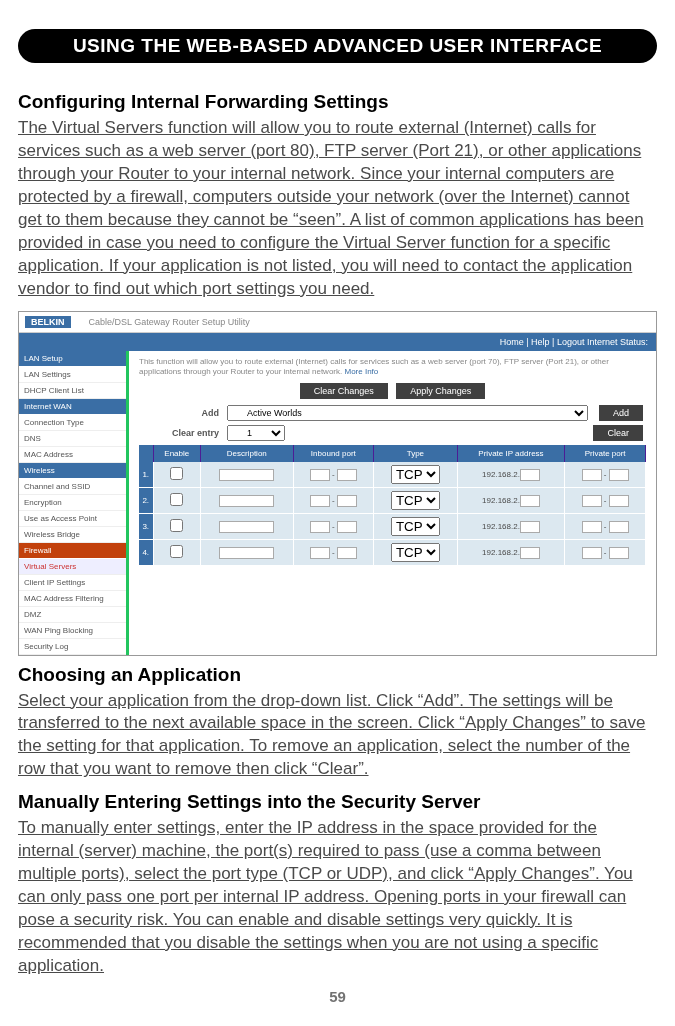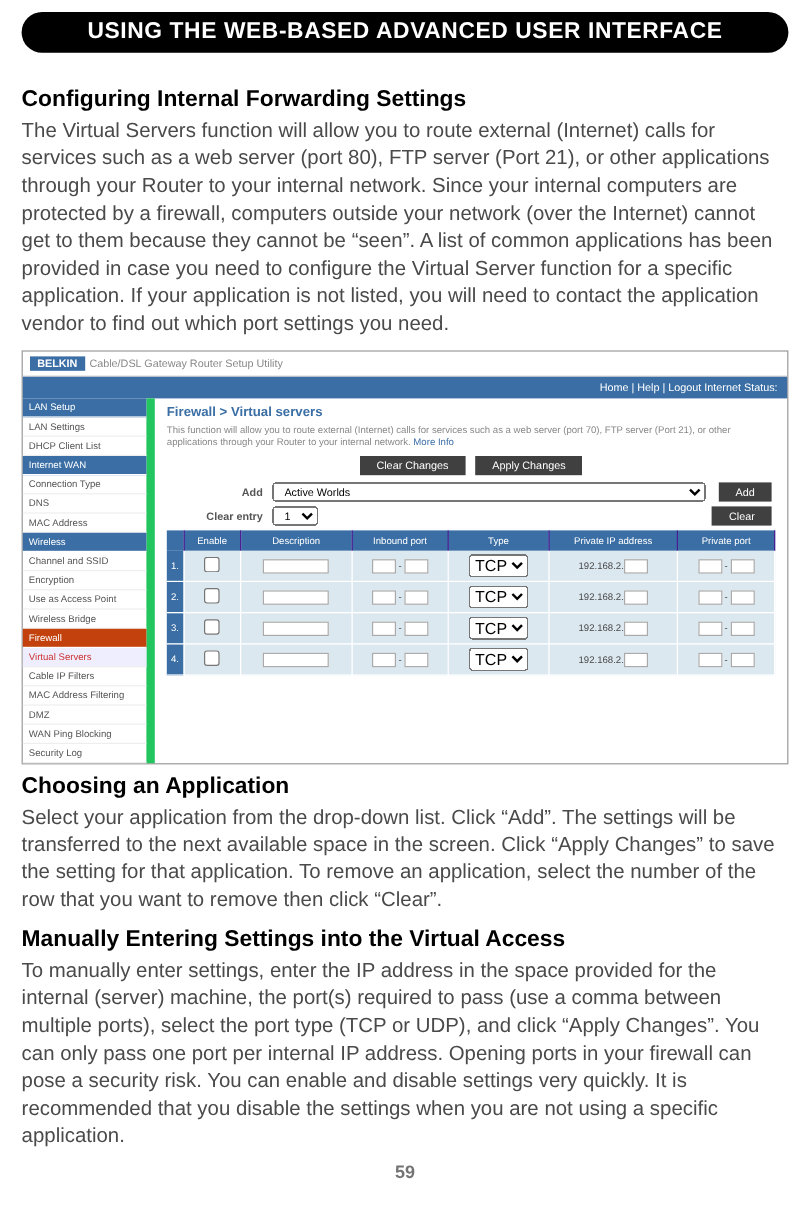--- a/index.html
+++ b/index.html
@@ -14,70 +14,72 @@
     background: #000;
     color: #fff;
     border-radius: 18px;
     text-align: center;
     padding: 6px 10px;
     font-size: 19px;
     letter-spacing: 0.5px;
     font-weight: 600;
     margin-bottom: 28px;
     font-stretch: condensed;
+    margin-top: 19px;
   }
   h2.section {
     color: #000;
     font-size: 19px;
     font-weight: 700;
     margin: 8px 0 4px 0;
   }
   p.body {
     font-size: 17px;
     line-height: 1.35;
     color: #4a4a4a;
     margin: 4px 0 10px 0;
+    text-decoration: underline;
   }
   .screenshot {
     border: 1px solid #999;
     margin: 6px 0 8px 0;
     font-size: 9px;
     background: #fff;
   }
   .ss-title {
     border-bottom: 1px solid #ccc;
     padding: 4px 6px;
     color: #888;
     display: flex;
     align-items: center;
-    gap: 4px;
+    gap: 18px;
   }
   .logo {
     background: #3a6ea5; color: #fff; padding: 1px 6px; font-weight: bold; font-size: 9px;
   }
   .ss-topbar {
     background: #3a6ea5; color: #fff; text-align: right; padding: 4px 8px; font-size: 9px;
   }
   .ss-main { display: flex; }
-  .ss-side { width: 110px; border-right: 7px solid #22c55e; font-size: 8px; }
+  .ss-side { width: 110px; border-right: 3px solid #22c55e; font-size: 8px; }
   .ss-side .hdr { background: #3a6ea5; color:#fff; padding:3px 5px; border-bottom:1px solid #fff; }
   .ss-side .item { padding:3px 5px; border-bottom:1px solid #eee; color:#555; }
   .ss-side .hdr.red { background:#c2410c; }
   .ss-side .item.sel { background:#eef; color:#c33; }
   .ss-content { flex:1; padding: 6px 10px; }
   .crumb { color:#3a6ea5; font-weight:bold; font-size:11px; margin-bottom:4px; }
   .desc { color:#888; font-size:8px; line-height:1.3; margin-bottom:6px; }
   .desc .more { color:#3a6ea5; }
   .btnrow { text-align:center; margin:6px 0; }
   .bluebtn {
     display:inline-block; background:#404040; color:#fff; padding:3px 14px; margin:0 3px; font-size:9px;
   }
   .ctrlrow { display:flex; align-items:center; gap:8px; margin:4px 0; font-size:9px; }
   .ctrlrow label { width:80px; text-align:right; font-weight:bold; color:#555; }
-  .ctrlrow select, .ctrlrow input[type=text] { font-size:9px; padding:1px 5px; }
+  .ctrlrow select, .ctrlrow input[type=text] { font-size:9px; padding:1px 15px; }
   .ctrlrow .sel-wide { flex:1; }
   table.vs {
     width:100%; border-collapse:collapse; font-size:8px; margin-top:4px;
   }
   table.vs th {
     background:#3a6ea5; color:#fff; padding:4px 3px; font-weight:normal; border-right:1px solid #4c1d95;
   }
   table.vs td {
     background:#dce8f0; padding:3px; border-right:1px solid #fff; border-bottom:1px solid #fff; text-align:center;
   }
@@ -108,28 +110,27 @@
         <div class="item">Connection Type</div>
         <div class="item">DNS</div>
         <div class="item">MAC Address</div>
         <div class="hdr">Wireless</div>
         <div class="item">Channel and SSID</div>
         <div class="item">Encryption</div>
         <div class="item">Use as Access Point</div>
         <div class="item">Wireless Bridge</div>
         <div class="hdr red">Firewall</div>
         <div class="item sel">Virtual Servers</div>
-        <div class="item">Cable IP Filters</div>
+        <div class="item">Client IP Settings</div>
         <div class="item">MAC Address Filtering</div>
         <div class="item">DMZ</div>
         <div class="item">WAN Ping Blocking</div>
         <div class="item">Security Log</div>
       </div>
     <div class="ss-content">
-      <div class="crumb">Firewall &gt; Virtual servers</div>
       <div class="desc">
         <span>This function will allow you to route external (Internet) calls for services such as a web server (port 70), FTP server (Port 21), or other applications through your Router to your internal network.</span>
         <span class="more">More Info</span>
       </div>
       <div class="btnrow">
         <span class="bluebtn">Clear Changes</span>
         <span class="bluebtn">Apply Changes</span>
       </div>
       <div class="ctrlrow">
         <label>Add</label>
@@ -197,16 +198,16 @@
             </tr>
           </tbody>
       </table>
     </div>
   </div>
 </div>
 
 <h2 class="section">Choosing an Application</h2>
 <p class="body">Select your application from the drop-down list. Click “Add”. The settings will be transferred to the next available space in the screen. Click “Apply Changes” to save the setting for that application. To remove an application, select the number of the row that you want to remove then click “Clear”.</p>
 
-<h2 class="section">Manually Entering Settings into the Virtual Access</h2>
+<h2 class="section">Manually Entering Settings into the Security Server</h2>
 <p class="body">To manually enter settings, enter the IP address in the space provided for the internal (server) machine, the port(s) required to pass (use a comma between multiple ports), select the port type (TCP or UDP), and click “Apply Changes”. You can only pass one port per internal IP address. Opening ports in your firewall can pose a security risk. You can enable and disable settings very quickly. It is recommended that you disable the settings when you are not using a specific application.</p>
 
 <div class="pagenum">59</div>
 
 </body></html>

